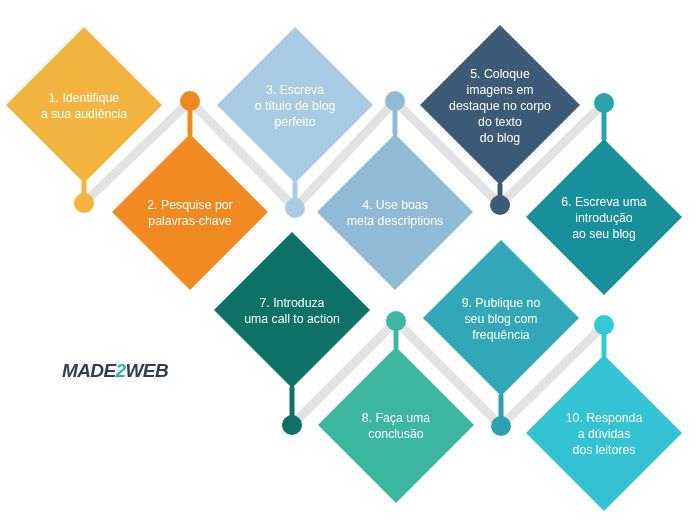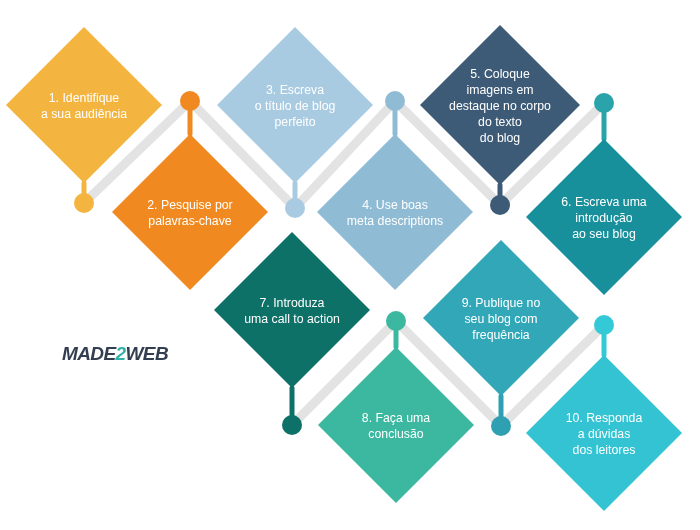--- a/index.html
+++ b/index.html
@@ -28,21 +28,21 @@
   }
   .step-label {
     fill: #ffffff;
     font-family: "Liberation Sans", sans-serif;
     font-size: 12.3px;
     text-anchor: middle;
   }
   .logo-wrap {
     position: absolute;
     left: 62px;
-    top: 339px;
+    top: 356px;
     width: 120px;
     height: 30px;
     user-select: none;
   }
   .logo-text {
     font-family: "Liberation Sans", sans-serif;
     font-size: 19px;
     font-weight: bold;
     font-style: italic;
     letter-spacing: -0.6px;

